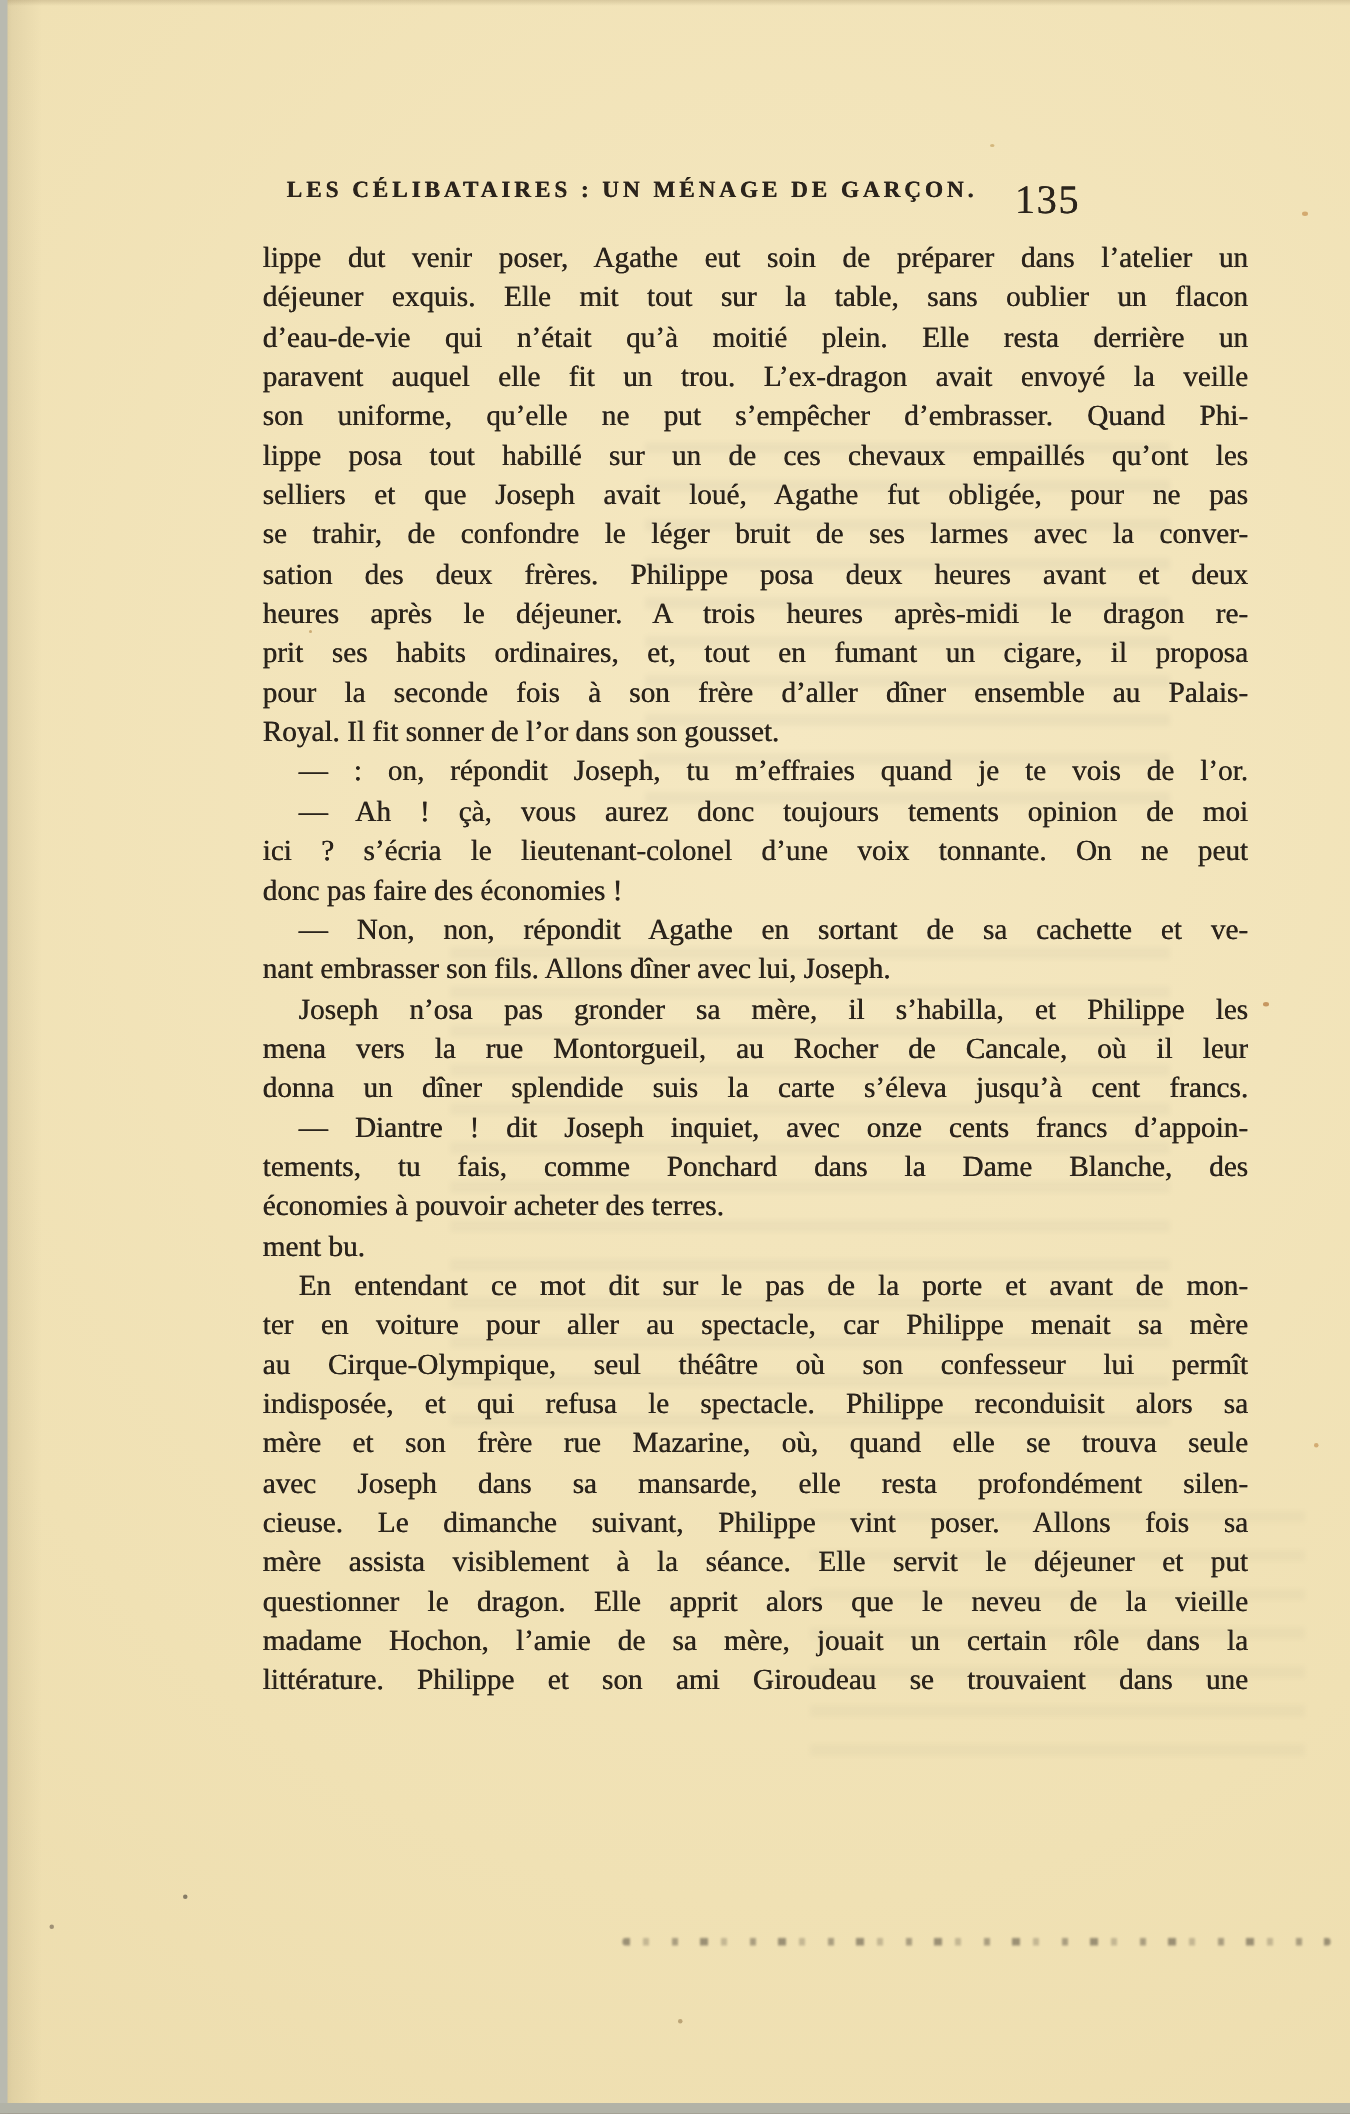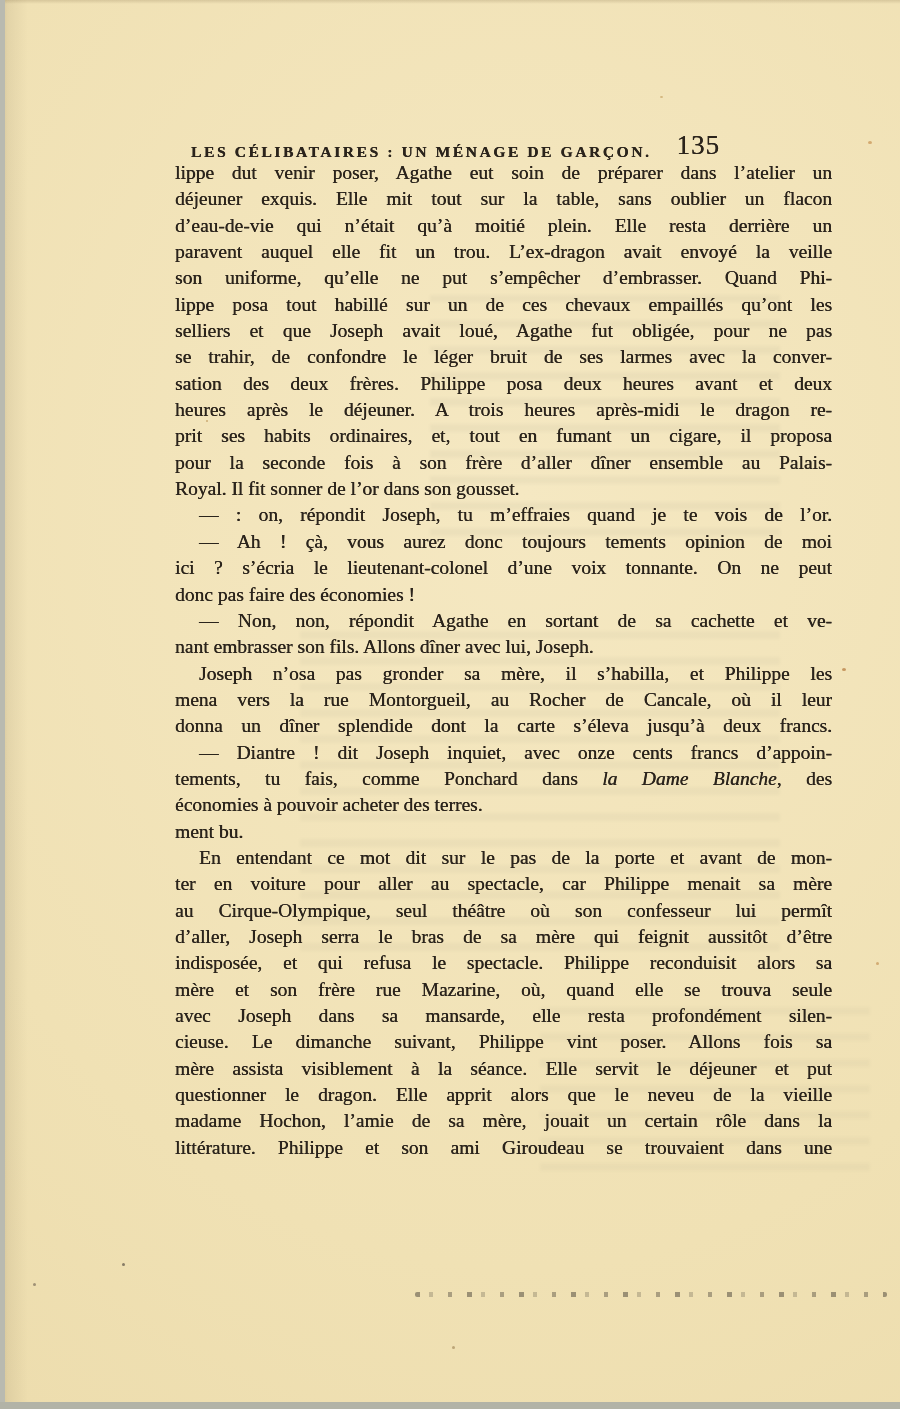--- a/index.html
+++ b/index.html
@@ -8,40 +8,40 @@
     font-family:"Liberation Serif","DejaVu Serif",serif;
     color:var(--ink,#2b241c);
     background:
       linear-gradient(90deg, rgba(110,96,66,.22) 0px, rgba(110,96,66,.10) 8px, rgba(110,96,66,0) 28px),
       linear-gradient(180deg, rgba(150,130,90,.28) 0px, rgba(150,130,90,0) 4px),
       radial-gradient(130% 100% at 58% 35%, #f5e8c2 0%, #f0e1b4 55%, #ead9a8 100%);
   }
   .edge-left{position:absolute;left:0;top:0;width:5px;height:100%;background:#b9bab0;}
   .edge-bottom{position:absolute;left:0;bottom:0;width:100%;height:7px;background:#b2b3a7;}
   .header{
-    position:absolute;left:127px;top:130px;width:657px;
-    display:flex;justify-content:center;align-items:flex-end;gap:25px;
+    position:absolute;left:127px;top:118px;width:657px;
+    display:flex;justify-content:center;align-items:flex-start;gap:25px;
   }
   .header-title{
     font-weight:bold;font-size:15.5px;letter-spacing:2.6px;
     text-shadow:.3px 0 0 currentColor;white-space:nowrap;
   }
   .page-number{font-size:27px;letter-spacing:1px;text-shadow:.3px 0 0 currentColor;}
   .page-text{
     position:absolute;left:127px;top:160px;width:657px;
     font-size:19.5px;text-shadow:.3px 0 0 currentColor;margin-left:48px;
   }
   .line{
     height:26.35px;line-height:26.3px;
     text-align:justify;text-align-last:justify;
     overflow:hidden;
   }
   .line.ind{text-indent:24px;}
   .line.last{text-align-last:left;}
-  .it{font-style:italic;}
+  .it{}
   .ghost{position:absolute;opacity:.05;filter:blur(1.6px);pointer-events:none;
     background:repeating-linear-gradient(0deg, transparent 0 9px, #62685a 9px 17px, transparent 17px 26px);}
   .smudge{
     position:absolute;left:415px;top:1292px;width:472px;height:5px;border-radius:2px;
     background:repeating-linear-gradient(90deg,
       rgba(58,52,45,.55) 0 5px, rgba(58,52,45,0) 5px 14px,
       rgba(58,52,45,.28) 14px 18px, rgba(58,52,45,0) 18px 33px,
       rgba(58,52,45,.45) 33px 37px, rgba(58,52,45,0) 37px 52px);
     filter:blur(.6px);opacity:.85;
   }
@@ -76,29 +76,28 @@
       <div class="line"><span>pour la seconde fois à son frère d’aller dîner ensemble au Palais-</span></div>
       <div class="line last"><span>Royal. Il fit sonner de l’or dans son gousset.</span></div>
       <div class="line ind"><span>— : on, répondit Joseph, tu m’effraies quand je te vois de l’or.</span></div>
       <div class="line ind"><span>— Ah ! çà, vous aurez donc toujours tements opinion de moi</span></div>
       <div class="line"><span>ici ? s’écria le lieutenant-colonel d’une voix tonnante. On ne peut</span></div>
       <div class="line last"><span>donc pas faire des économies !</span></div>
       <div class="line ind"><span>— Non, non, répondit Agathe en sortant de sa cachette et ve-</span></div>
       <div class="line last"><span>nant embrasser son fils. Allons dîner avec lui, Joseph.</span></div>
       <div class="line ind"><span>Joseph n’osa pas gronder sa mère, il s’habilla, et Philippe les</span></div>
       <div class="line"><span>mena vers la rue Montorgueil, au Rocher de Cancale, où il leur</span></div>
-      <div class="line"><span>donna un dîner splendide dont la carte s’éleva jusqu’à deux francs.</span></div>
+      <div class="line"><span>donna un dîner splendide suis la carte s’éleva jusqu’à cent francs.</span></div>
       <div class="line ind"><span>— Diantre ! dit Joseph inquiet, avec onze cents francs d’appoin-</span></div>
       <div class="line"><span>tements, tu fais, comme Ponchard dans </span><span class="it">la Dame Blanche</span><span>, des</span></div>
       <div class="line last"><span>économies à pouvoir acheter des terres.</span></div>
       <div class="line last"><span>ment bu.</span></div>
       <div class="line ind"><span>En entendant ce mot dit sur le pas de la porte et avant de mon-</span></div>
       <div class="line"><span>ter en voiture pour aller au spectacle, car Philippe menait sa mère</span></div>
       <div class="line"><span>au Cirque-Olympique, seul théâtre où son confesseur lui permît</span></div>
-      <div class="line"><span>d’aller, Joseph serra le bras de sa mère qui feignit aussitôt d’être</span></div>
       <div class="line"><span>indisposée, et qui refusa le spectacle. Philippe reconduisit alors sa</span></div>
       <div class="line"><span>mère et son frère rue Mazarine, où, quand elle se trouva seule</span></div>
       <div class="line"><span>avec Joseph dans sa mansarde, elle resta profondément silen-</span></div>
       <div class="line"><span>cieuse. Le dimanche suivant, Philippe vint poser. Allons fois sa</span></div>
       <div class="line"><span>mère assista visiblement à la séance. Elle servit le déjeuner et put</span></div>
       <div class="line"><span>questionner le dragon. Elle apprit alors que le neveu de la vieille</span></div>
       <div class="line"><span>madame Hochon, l’amie de sa mère, jouait un certain rôle dans la</span></div>
       <div class="line"><span>littérature. Philippe et son ami Giroudeau se trouvaient dans une</span></div>
     </div>
 

